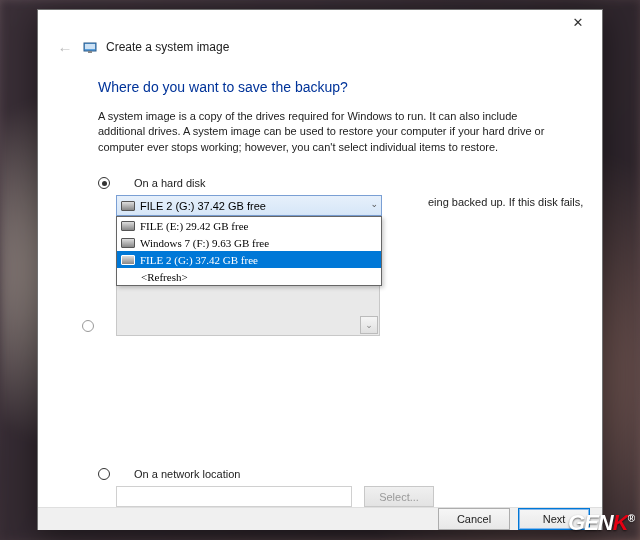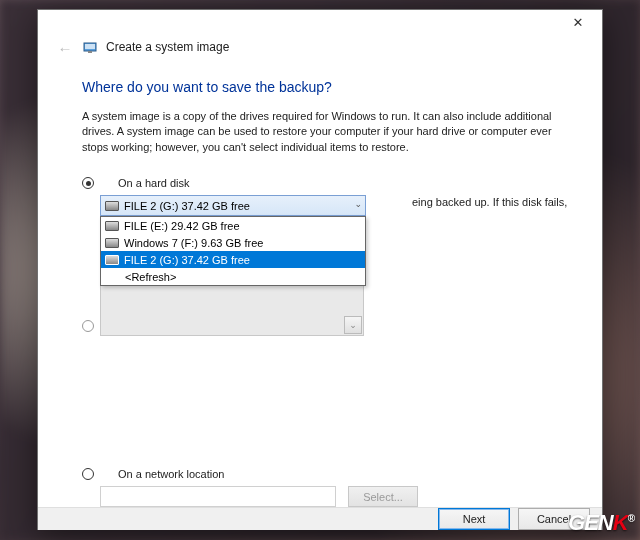--- a/index.html
+++ b/index.html
@@ -48,21 +48,21 @@
     color: #bbb; font-size: 15px;
     width: 18px; text-align: center;
   }
   .header-icon {
     width: 16px; height: 16px;
     display: flex; align-items: center; justify-content: center;
   }
   .header-title { font-size: 12px; color: #222; }
   .content {
     flex: 1;
-    padding: 10px 44px 0 44px;
+    padding: 10px 44px 0 60px;
     position: relative;
   }
   .question {
     color: #003399;
     font-size: 14px;
     margin: 6px 0 14px 0;
   }
   .description {
     color: #222;
     line-height: 1.4;
@@ -108,21 +108,21 @@
     position: absolute;
     left: 18px; top: 21px;
     width: 266px;
     border: 1px solid #666;
     background: #fff;
     z-index: 10;
     box-shadow: 2px 2px 4px rgba(0,0,0,0.2);
   }
   .dd-item {
     height: 17px; display: flex; align-items: center;
-    padding-left: 4px; font-size: 11px;
+    padding-left: 4px; font-size: 11px; font-family: Liberation Serif, serif;
   }
   .dd-item.sel {
     background: #0078d7; color: #fff;
   }
   .dd-item.sel .drive-icon { border-color: #fff; }
   .dd-refresh { padding-left: 24px; }
   .warning-text {
     position: absolute;
     left: 330px; top: 0;
     width: 170px;
@@ -274,25 +274,25 @@
         <div class="net-input"></div>
         <div class="select-btn">
           <span>Select...</span>
         </div>
       </div>
     </div>
 
   </div>
 
   <div class="footer">
+    <div class="btn">
+      <span>Cancel</span>
+    </div>
     <div class="btn primary">
       <span>Next</span>
-    </div>
-    <div class="btn">
-      <span>Cancel</span>
     </div>
   </div>
 
 </div>
 
 <div class="watermark">
   <span>GEN</span><span class="red">K</span><span class="mark">®</span>
 </div>
 
 </body></html>

